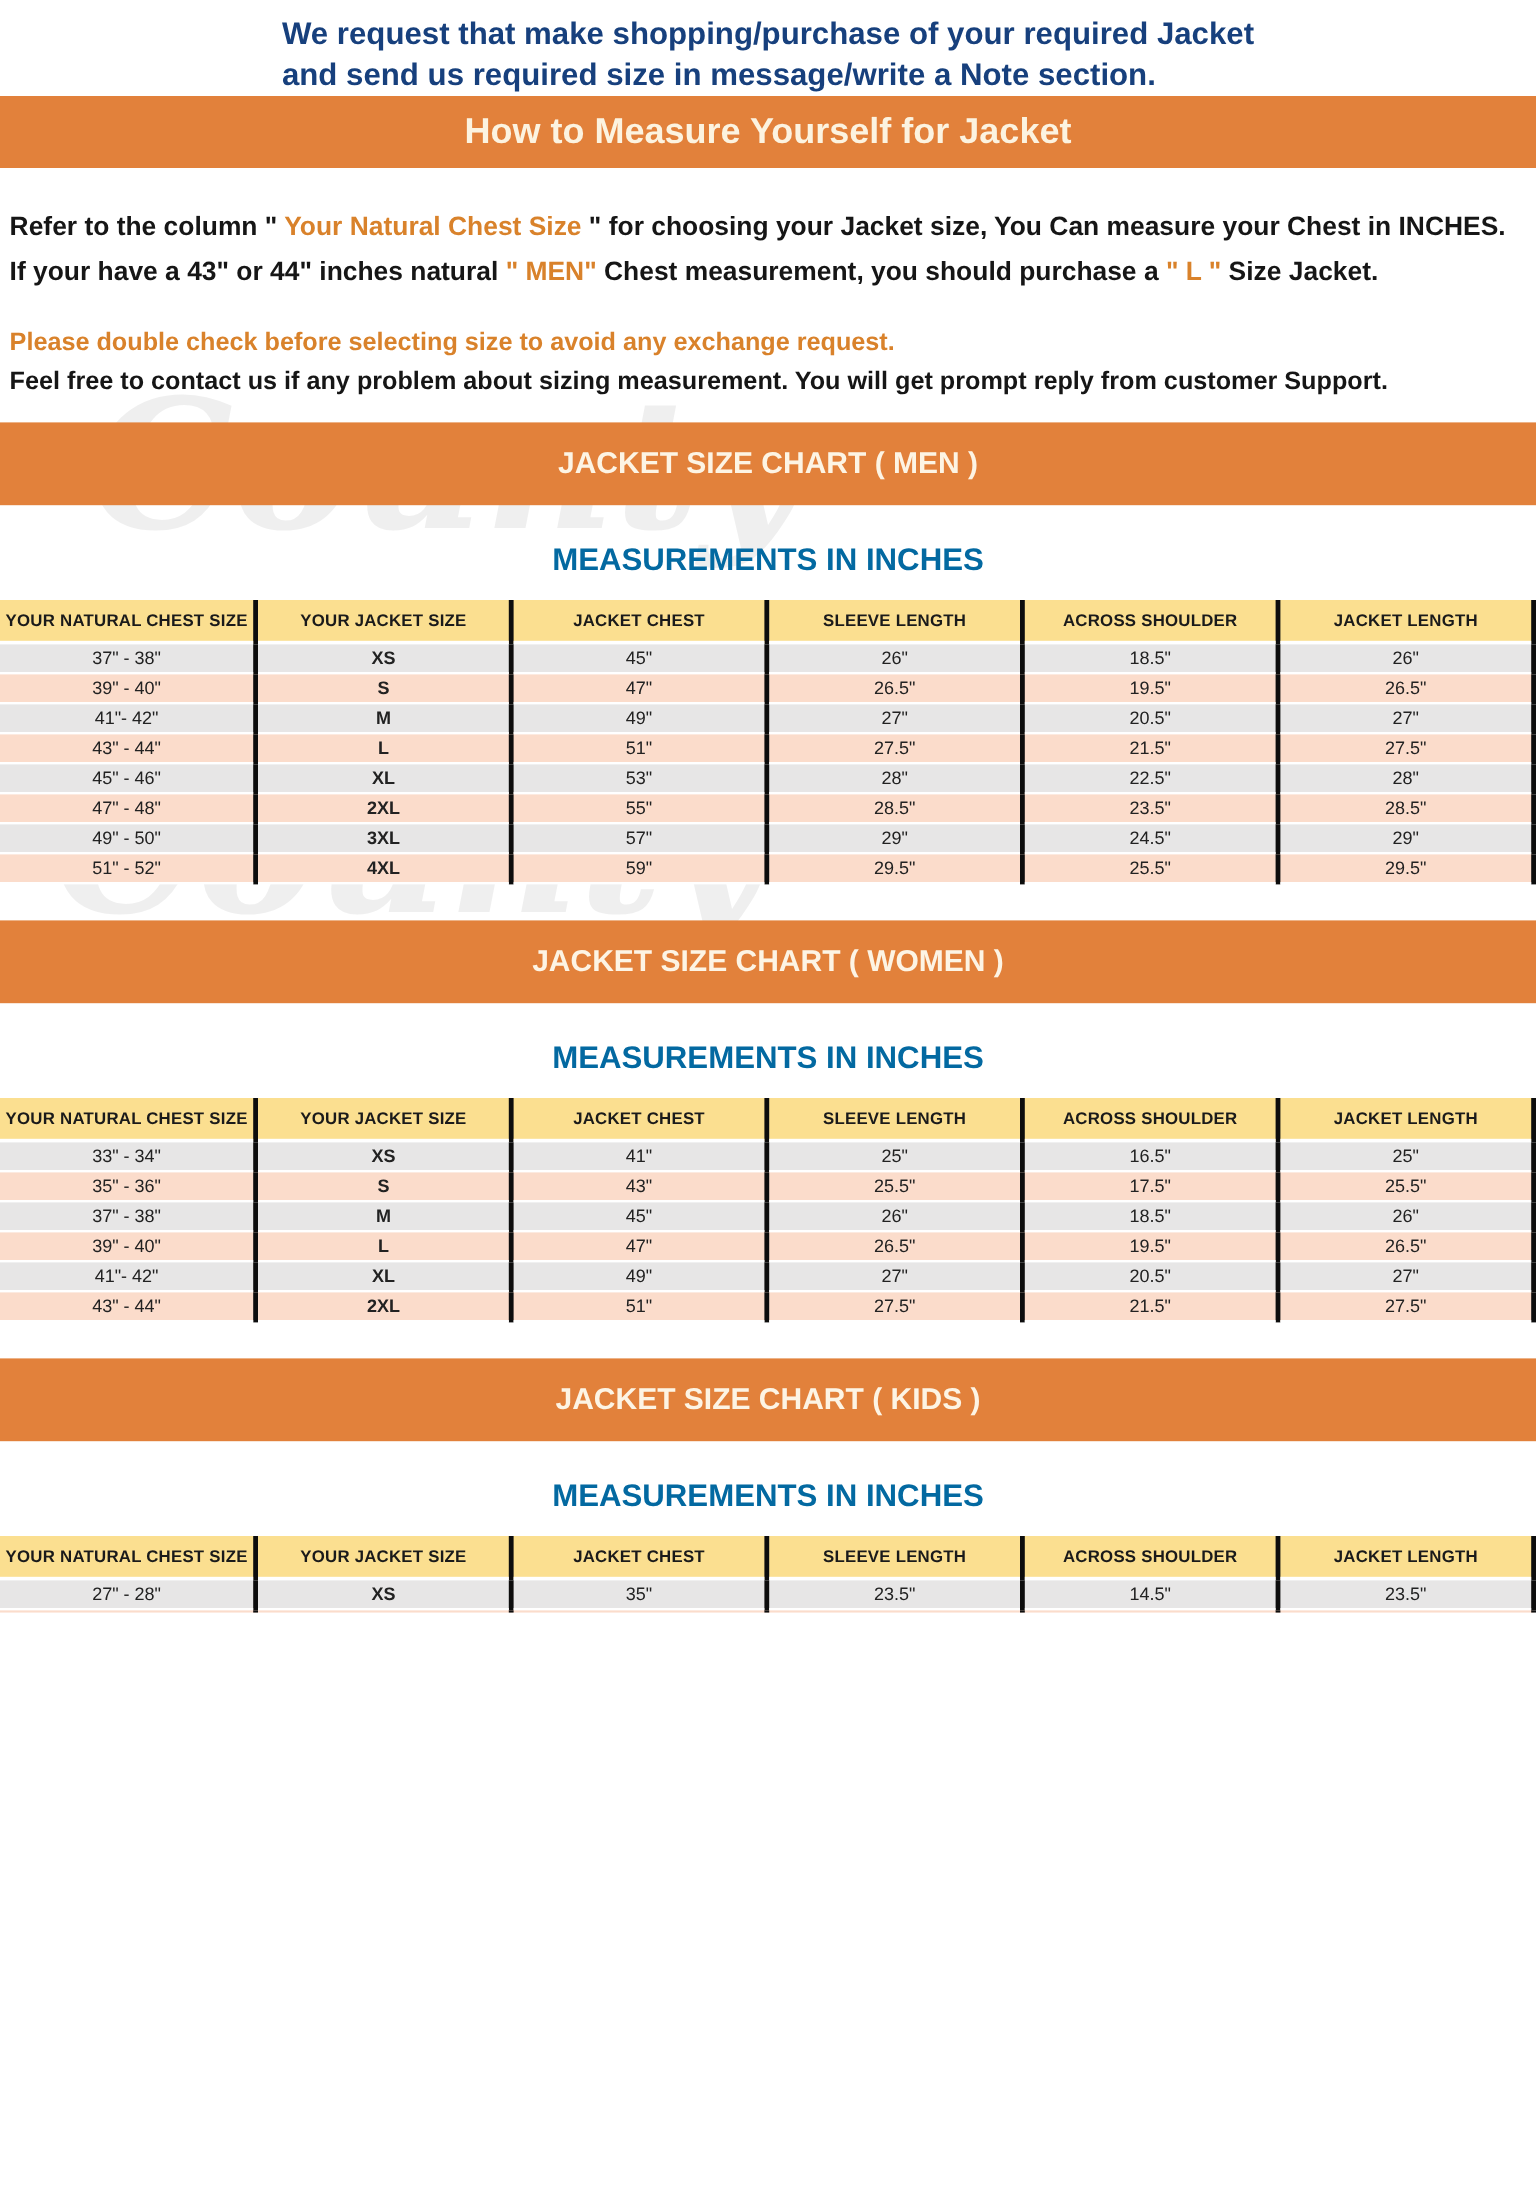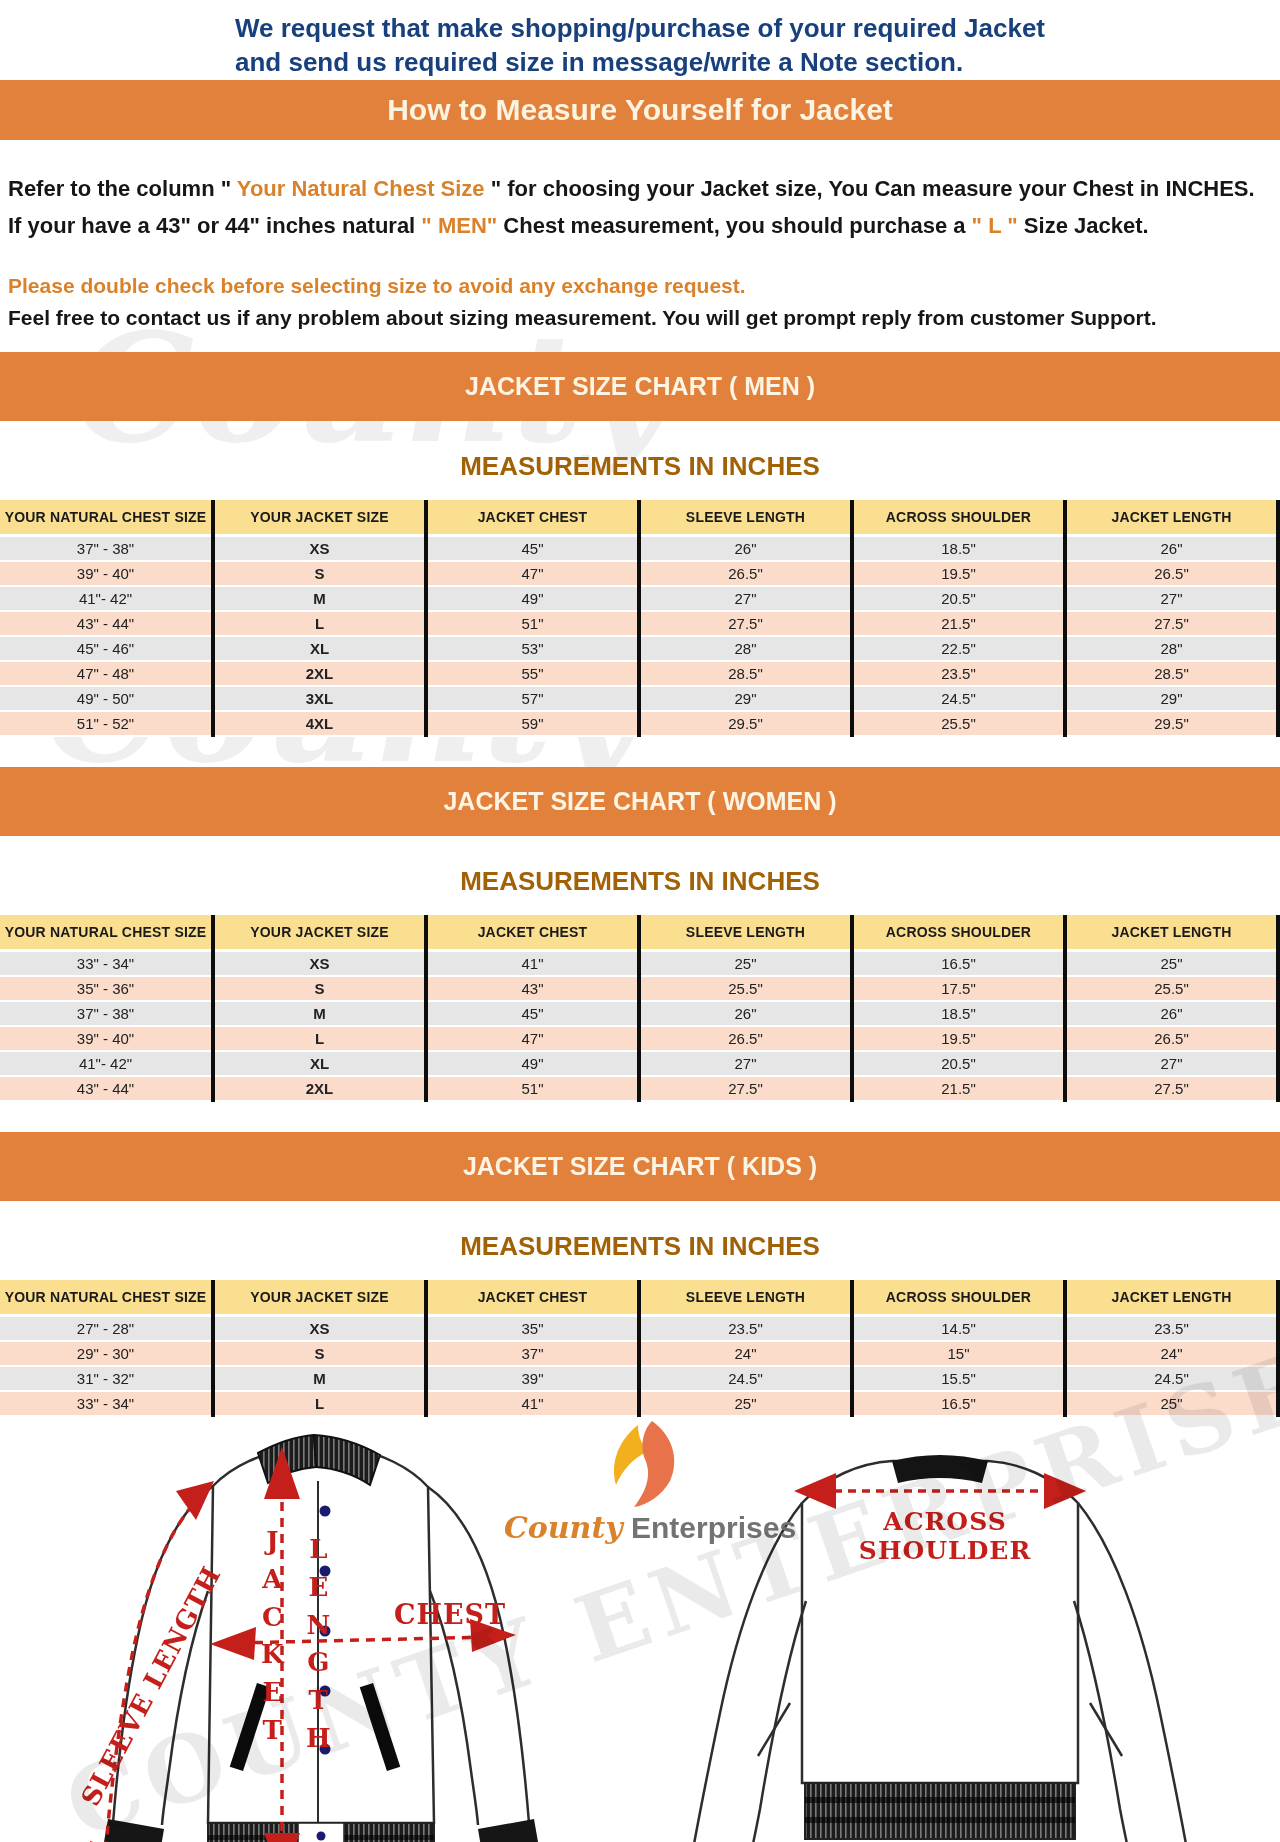--- a/index.html
+++ b/index.html
@@ -1,16 +1,16 @@
 <!DOCTYPE html>
 <html><head>
 <meta charset="utf-8">
 <style>
   html,body{margin:0;padding:0;background:#fff;}
-  .page{position:relative;width:1280px;height:1842px;overflow:hidden;background:#fff;
+  .page{position:relative;width:1280px;height:1344px;overflow:hidden;background:#fff;
         font-family:"Liberation Sans",sans-serif;}
   .content{position:relative;z-index:1;}
 
   
   .wm{position:absolute;z-index:0;white-space:nowrap;pointer-events:none;}
   .wm-county{font:bold italic 150px "DejaVu Serif",serif;color:#555;opacity:0.09;}
   .wm-bottom{position:absolute;left:70px;top:330px;z-index:3;transform:rotate(-19deg);
              transform-origin:left center;font:bold 92px "DejaVu Serif",serif;color:#000;
              opacity:0.08;letter-spacing:8px;white-space:nowrap;pointer-events:none;}
 
@@ -24,21 +24,21 @@
   .banner-section{margin-top:30px;background:#e2813b;color:#fdf4e4;text-align:center;
                   font-size:25px;font-weight:bold;padding:20px 0;}
   .banner-men{margin-top:22px;}
 
   
   .intro{margin:30px 8px 0;font-size:22px;font-weight:bold;color:#161616;line-height:1.7;}
   .accent{color:#d9822b;}
   .note-orange{margin:30px 8px 0;font-size:21px;font-weight:bold;color:#d9822b;}
   .note-black{margin:8px 8px 0;font-size:21px;font-weight:bold;color:#161616;}
 
-  .subtitle{margin-top:30px;text-align:center;color:#a16207;font-size:26px;font-weight:bold;}
+  .subtitle{margin-top:30px;text-align:center;color:#0369a1;font-size:26px;font-weight:bold;}
 
   
   table.size{margin-top:18px;width:100%;border-collapse:collapse;table-layout:fixed;}
   table.size th{background:#fbdf90;font-size:14px;font-weight:bold;color:#1a1a1a;
                 padding:9px 2px;border-right:4px solid #0d0d0d;border-bottom:3px solid #fff;
                 letter-spacing:0.2px;}
   table.size td{text-align:center;font-size:15px;color:#222;padding:3px 2px;
                 border-right:4px solid #0d0d0d;border-bottom:2px solid #fff;}
   table.size td:nth-child(2){font-weight:bold;}
   table.size tbody tr:nth-child(odd) td{background:#e7e6e6;}

